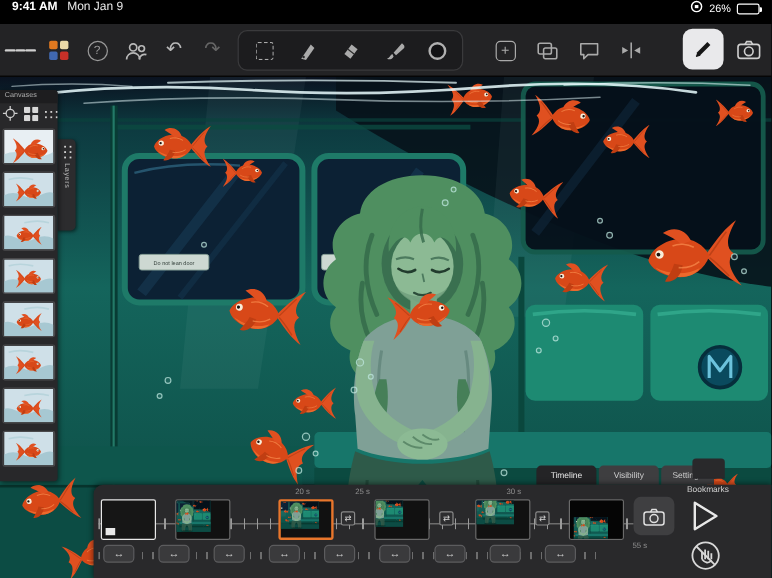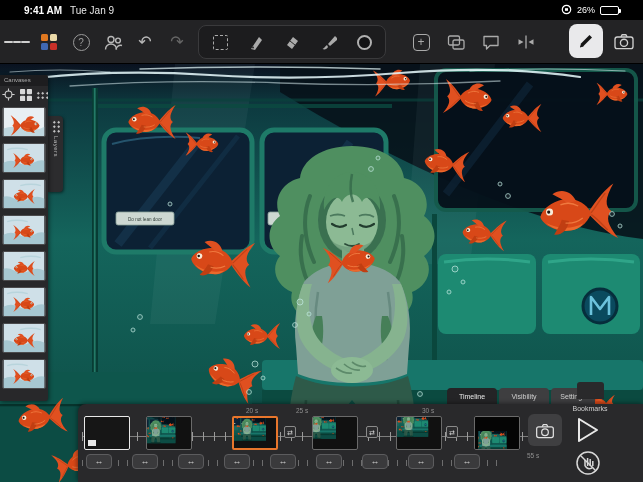--- a/index.html
+++ b/index.html
@@ -2,21 +2,21 @@
 <html><head>
 <meta charset="utf-8">
 <style>
   *{margin:0;padding:0;box-sizing:border-box}
   html,body{width:643px;height:482px;overflow:hidden;background:#000;
     font-family:"Liberation Sans",sans-serif;-webkit-font-smoothing:antialiased}
   #app{position:relative;width:643px;height:482px;background:#101012}
 
   
   .statusbar{position:absolute;top:0;left:0;right:0;height:20px;background:#000;color:#fff;
-    display:flex;align-items:center;padding:0 24px;font-size:10px;z-index:40}
+    display:flex;align-items:flex-start;padding:0 10px;font-size:10px;z-index:40}
   .statusbar .time{font-weight:bold;margin-right:8px}
   .statusbar .date{color:#e8e8e8}
   .statusbar .sb-spacer{flex:1}
   .sb-right{display:flex;align-items:center;gap:5px}
   .battery{width:19px;height:9px;border:1px solid #fff;border-radius:2px;position:relative;padding:1px}
   .battery .fill{height:100%;width:100%;background:#fff;border-radius:1px}
   .battery .tip{position:absolute;right:-3px;top:2px;width:2px;height:4px;background:#fff;border-radius:0 1px 1px 0}
 
   
   .toolbar{position:absolute;top:20px;left:0;right:0;height:44px;background:#232325;
@@ -249,21 +249,21 @@
       <symbol id="mini2" viewBox="0 0 44 30">
         <rect width="44" height="30" fill="#e8eff3"></rect>
         <path d="M0 22 Q10 18 22 22 T44 20 V30 H0 Z" fill="#aecdd6" opacity="0.7"></path>
         <use href="#goldfish" transform="translate(7,7) scale(0.36)"></use>
       </symbol>
     </defs>
   </svg>
 
   <div class="statusbar">
     <span class="time">9:41 AM</span>
-    <span class="date">Tue Jan 9</span>
+    <span class="date">Mon Jan 9</span>
     <span class="sb-spacer"></span>
     <span class="sb-right">
       <span>
         <svg width="11" height="11" viewBox="0 0 11 11">
             <circle cx="5.5" cy="5.5" r="4.2" fill="none" stroke="#fff" stroke-width="1.2"></circle>
             <rect x="4" y="4.2" width="3" height="2.6" fill="#fff"></rect>
           </svg>
       </span>
       <span style="font-size:9px">26%</span>
       <span class="battery"><span class="fill"></span><span class="tip"></span></span>

